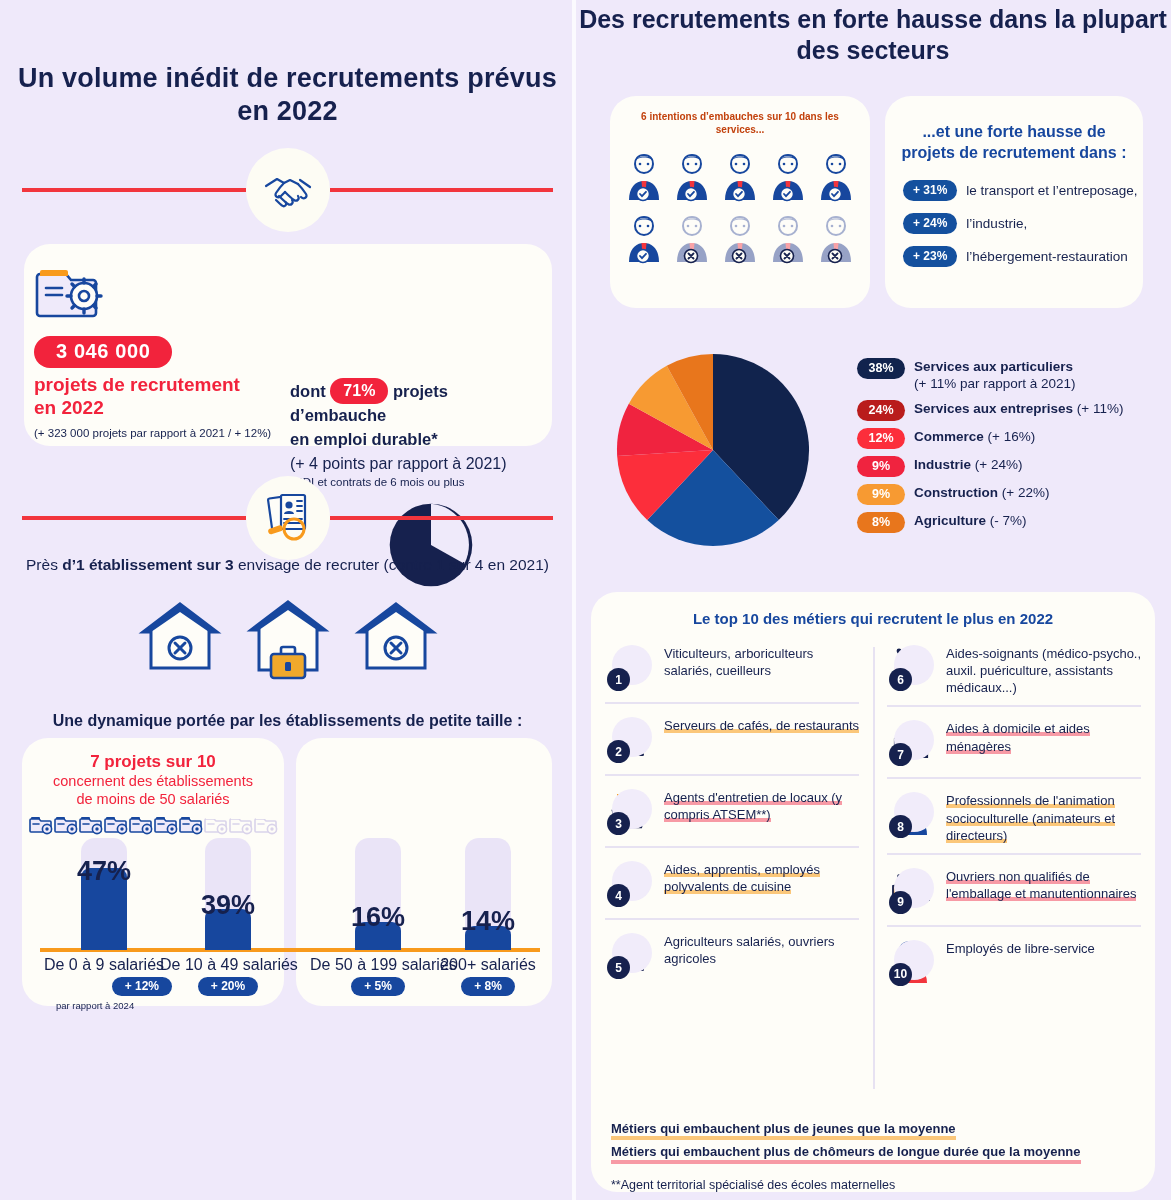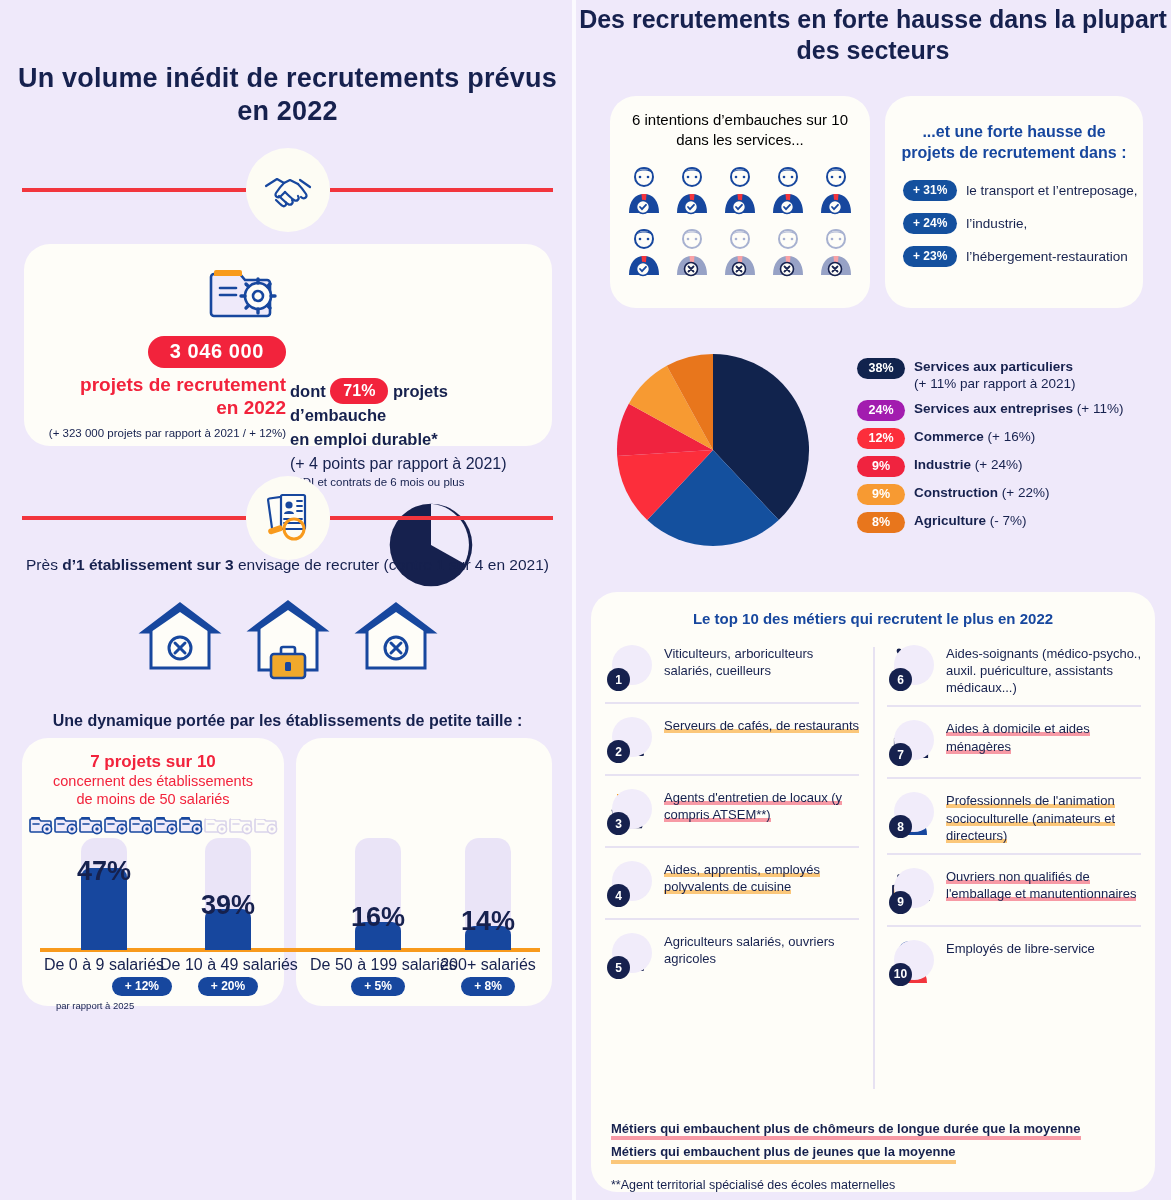--- a/index.html
+++ b/index.html
@@ -40,21 +40,21 @@
   }
   .rule-pad { width: 22px; flex: 0 0 auto; }
 
   #rule1 { top: 148px; left: 0; }
   #rule2 { top: 476px; left: 0; }
 
   .card-1 {
     position: absolute; left: 24px; top: 244px; width: 528px; height: 202px;
   }
   .c1-inner { display: flex; height: 100%; padding: 14px 10px 10px 10px; }
-  .c1-left { width: 252px; text-align: right; }
+  .c1-left { width: 252px; text-align: left; }
   .c1-right { flex: 1; padding-top: 58px; padding-left: 4px; }
 
   .folder-icon { margin: 2px auto 6px; }
 
   .pill-big {
     display: inline-block; background: #F2233C; color: #fff;
     font-weight: bold; font-size: 20px; border-radius: 16px;
     padding: 4px 22px 5px; letter-spacing: .6px;
   }
   .c1-left .big-red {
@@ -121,22 +121,22 @@
 
   .r-title {
     position: absolute; left: 0; top: 4px; width: 596px; text-align: center;
     font-size: 25px; font-weight: bold; color: #16214E; line-height: 1.22;
   }
 
   .card-r1 { position: absolute; left: 35px; top: 96px; width: 260px; height: 212px; }
   .card-r2 { position: absolute; left: 310px; top: 96px; width: 258px; height: 212px; }
 
   .r1-head {
-    text-align: center; padding: 14px 10px 0; font-size: 15px;
-    font-weight: normal; color: #000000; line-height: 1.3;
+    text-align: center; padding: 14px 10px 0; font-size: 10px;
+    font-weight: bold; color: #c2410c; line-height: 1.3;
   }
   .people { display: flex; flex-direction: column; gap: 6px; align-items: center; margin-top: 14px; }
   .people-row { display: flex; gap: 6px; }
 
   .r2-head {
     text-align: center; padding: 26px 12px 0; font-size: 16px;
     font-weight: bold; color: #17479E; line-height: 1.3;
   }
   .inc-list { margin-top: 16px; padding-left: 18px; display: flex; flex-direction: column; gap: 12px; }
   .inc-row { display: flex; align-items: center; gap: 9px; }
@@ -423,21 +423,21 @@
 
       <div class="bar-col" style="left:56px; top:838px; width:96px; height:112px;">
         <div class="bar-track" style="height:112px;"></div>
         <div class="bar-fill" style="height:82px;"></div>
       </div>
       <div class="bar-val" style="left:56px; top:856px; width:96px; text-align:center;">47%</div>
       <div class="bar-lab" style="left:36px; top:956px; width:136px;">De 0 à 9 salariés</div>
       <div style="position:absolute; left:36px; top:976px; width:136px; text-align:right;">
         <span class="pill-blue">+ 12%</span>
       </div>
-      <div class="note-2021" style="left:56px; top:1000px;">par rapport à 2025</div>
+      <div class="note-2021" style="left:56px; top:1000px;">par rapport à 2024</div>
 
       <div class="bar-col" style="left:180px; top:838px; width:96px; height:112px;">
         <div class="bar-track" style="height:112px;"></div>
         <div class="bar-fill" style="height:41px;"></div>
       </div>
       <div class="bar-val" style="left:180px; top:890px; width:96px; text-align:center;">39%</div>
       <div class="bar-lab" style="left:160px; top:956px; width:136px;">De 10 à 49 salariés</div>
       <div style="position:absolute; left:160px; top:976px; width:136px; text-align:center;">
         <span class="pill-blue">+ 20%</span>
       </div>
@@ -608,21 +608,21 @@
           <path d="M100 100 L52.788139938031826 14.121945355701413 A98 98 0 0 1 99.99999999999999 2 Z" fill="#E8761C"></path>
         </svg>
     </div>
 
     <div class="legend" id="pie-legend">
         <div class="leg-row">
           <div class="leg-pill" style="background:#11234D">38%</div>
           <div class="leg-txt"><b>Services aux particuliers</b><br>(+ 11% par rapport à 2021)</div>
         </div>
         <div class="leg-row">
-          <div class="leg-pill" style="background:#a21caf">24%</div>
+          <div class="leg-pill" style="background:#b91c1c">24%</div>
           <div class="leg-txt"><b>Services aux entreprises</b> (+ 11%)</div>
         </div>
         <div class="leg-row">
           <div class="leg-pill" style="background:#FC2E3B">12%</div>
           <div class="leg-txt"><b>Commerce</b> (+ 16%)</div>
         </div>
         <div class="leg-row">
           <div class="leg-pill" style="background:#F0233F">9%</div>
           <div class="leg-txt"><b>Industrie</b> (+ 24%)</div>
         </div>
@@ -811,19 +811,19 @@
                   <path d="M5 43 c0 -11 7 -18 16 -18 c9 0 16 7 16 18z" fill="#F2353D"></path>
                   <path d="M16 25 l5 7 l5 -7 z" fill="#FEFDF8"></path>
                 </svg>
                 <span class="t10-badge">10</span>
               </div>
               <div class="t10-txt"><span class="">Employés de libre-service</span></div>
             </div>
           </div>
       </div>
       <div class="t10-foot">
+        <div><span class="lg u-y">Métiers qui embauchent plus de jeunes que la moyenne</span></div>
         <div><span class="lg u-r">Métiers qui embauchent plus de chômeurs de longue durée que la moyenne</span></div>
-        <div><span class="lg u-y">Métiers qui embauchent plus de jeunes que la moyenne</span></div>
         <div class="note">**Agent territorial spécialisé des écoles maternelles</div>
       </div>
     </div>
   </div>
 </div>
 
 </body></html>

